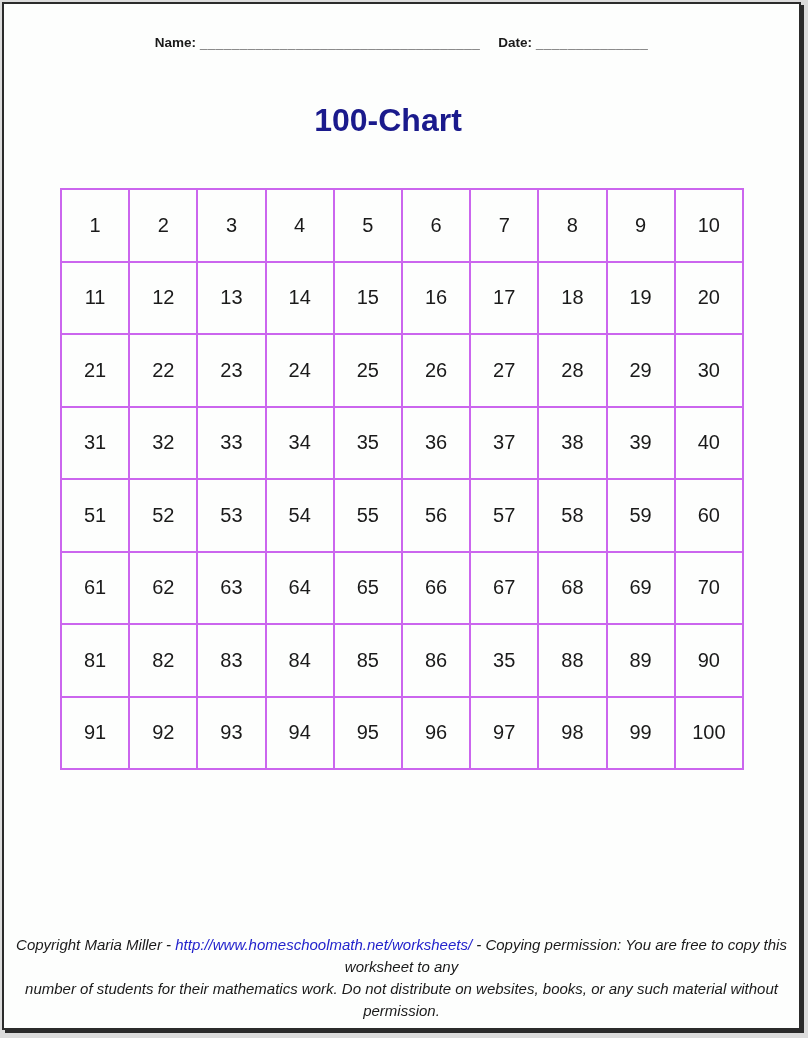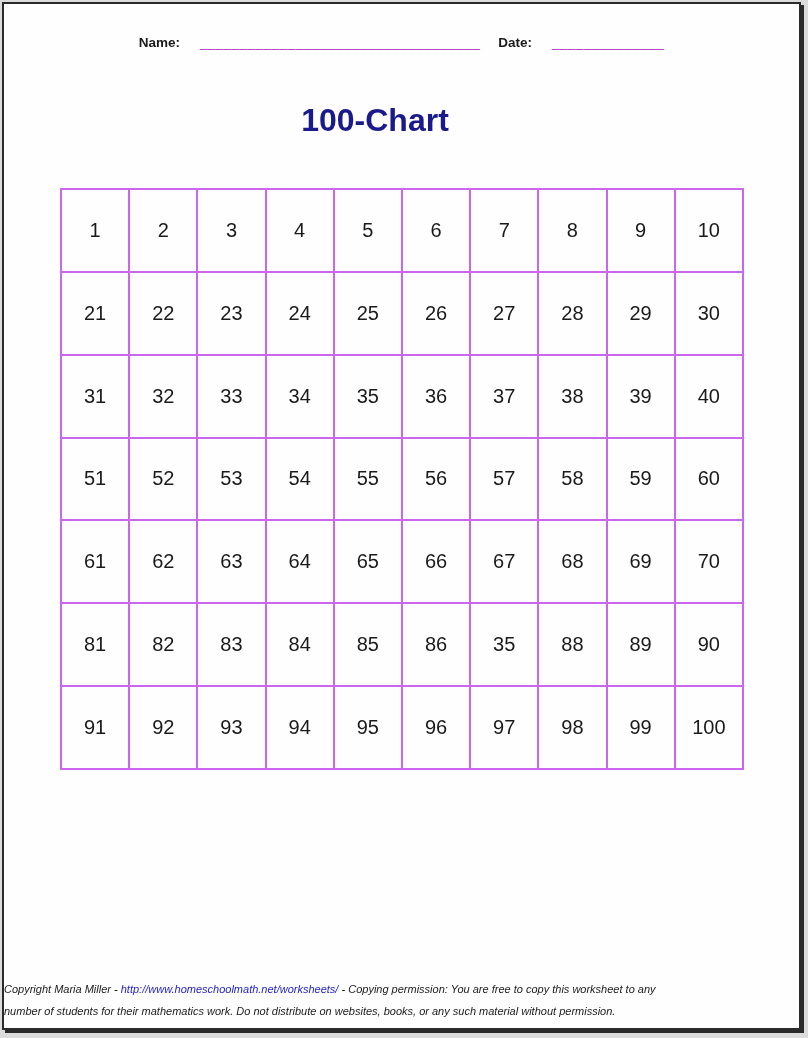--- a/index.html
+++ b/index.html
@@ -30,30 +30,30 @@
     font-size: 13.5px;
     color: #1a1a1a;
     white-space: nowrap;
   }
   .field-label {
     font-weight: bold;
   }
   .blank {
     font-weight: normal;
     letter-spacing: 0.5px;
-    color: #a21caf;
-    margin-left: 20px;
+    color: #737373;
+    margin-left: 4px;
   }
   .date-label {
     margin-left: 18px;
   }
   .worksheet-title {
     position: absolute;
     top: 98px;
-    left: 0;
+    left: 13px;
     width: 742px;
     text-align: center;
     font-size: 32px;
     font-weight: bold;
     color: #1a1a8c;
   }
   table.hundred-chart {
     position: absolute;
     left: 56px;
     top: 184px;
@@ -68,22 +68,23 @@
     vertical-align: middle;
     font-size: 20px;
     color: #1a1a1a;
     background: #fdfefd;
   }
   .footer {
     position: absolute;
     left: 0;
     bottom: 6px;
     width: 100%;
+    text-align: center;
     font-style: italic;
-    font-size: 11px;
+    font-size: 15px;
     line-height: 22px;
     color: #1a1a1a;
   }
   .footer a, .footer .link {
     color: #2323cc;
     text-decoration: none;
     cursor: pointer;
   }
 </style>
 </head>
@@ -105,20 +106,32 @@
           <td>3</td>
           <td>4</td>
           <td>5</td>
           <td>6</td>
           <td>7</td>
           <td>8</td>
           <td>9</td>
           <td>10</td>
         </tr>
         <tr>
+          <td>11</td>
+          <td>12</td>
+          <td>13</td>
+          <td>14</td>
+          <td>15</td>
+          <td>16</td>
+          <td>17</td>
+          <td>18</td>
+          <td>19</td>
+          <td>20</td>
+        </tr>
+        <tr>
           <td>21</td>
           <td>22</td>
           <td>23</td>
           <td>24</td>
           <td>25</td>
           <td>26</td>
           <td>27</td>
           <td>28</td>
           <td>29</td>
           <td>30</td>

